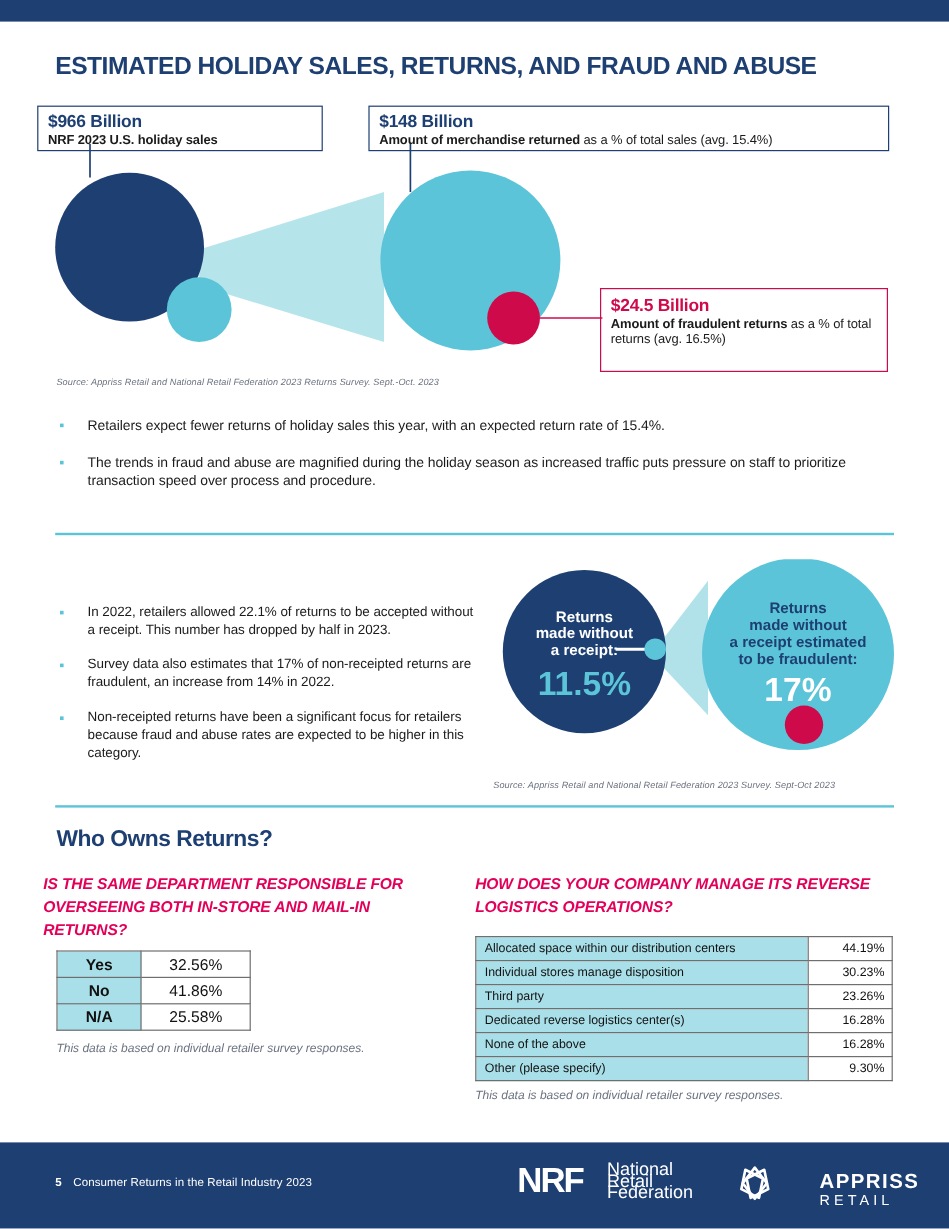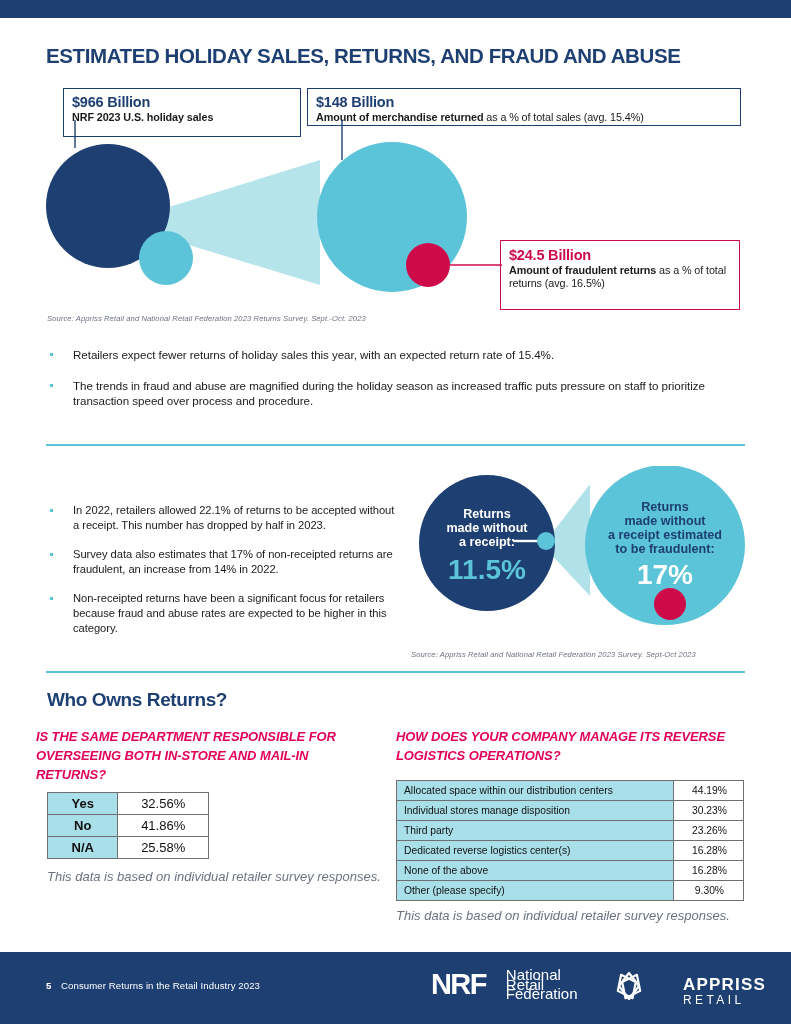--- a/index.html
+++ b/index.html
@@ -61,22 +61,22 @@
   }
   .callout .cdesc {
     font-size: 10.8px;
     line-height: 13px;
     color: #1b1b1b;
     letter-spacing: -0.1px;
   }
   .callout .cdesc b { font-weight: bold; }
 
   #callout-sales {
-    left: 63px; top: 88px;
-    width: 238px; height: 49px;
+    left: 31px; top: 88px;
+    width: 238px; height: 38px;
     border: 1.4px solid #1e3f72;
   }
   #callout-sales .cval { color: #1e3f72; }
 
   #callout-returned {
     left: 307px; top: 88px;
     width: 434px; height: 38px;
     border: 1.4px solid #1e3f72;
   }
   #callout-returned .cval { color: #1e3f72; }
@@ -206,28 +206,28 @@
   }
   #table-logistics td.lbl {
     background: #a9dfe8;
     text-align: left;
     font-weight: normal;
     width: 272px;
     padding-left: 7px;
   }
   #table-logistics td.val {
     width: 56px;
-    text-align: center;
+    text-align: right;
     padding-left: 8px;
   }
 
   .table-note {
     position: absolute;
     font-style: italic;
-    font-size: 13px;
+    font-size: 10px;
     color: #6b7280;
   }
   #note-dept { left: 47px; top: 869px; }
   #note-logistics { left: 396px; top: 908px; }
 
   
   .footer-page-num {
     position: absolute;
     left: 46px; top: 980px;
     font-size: 9.6px;

